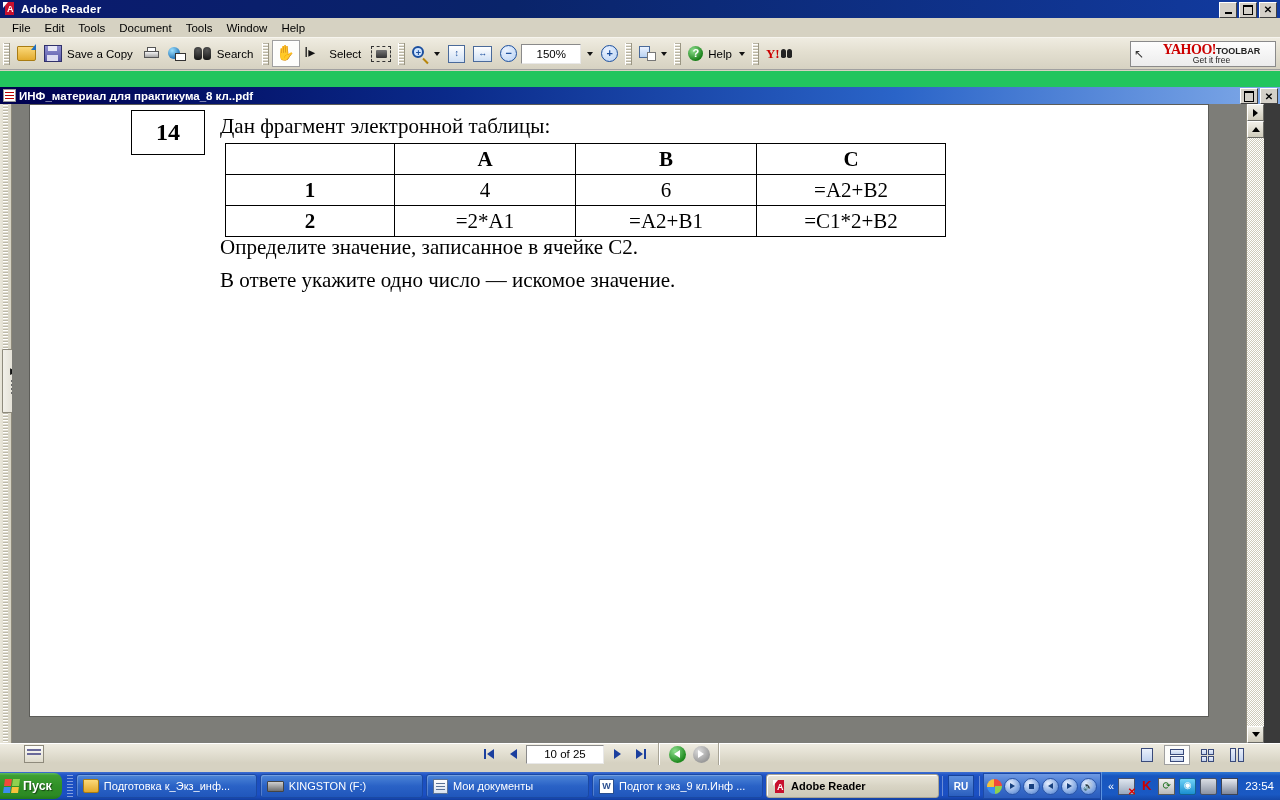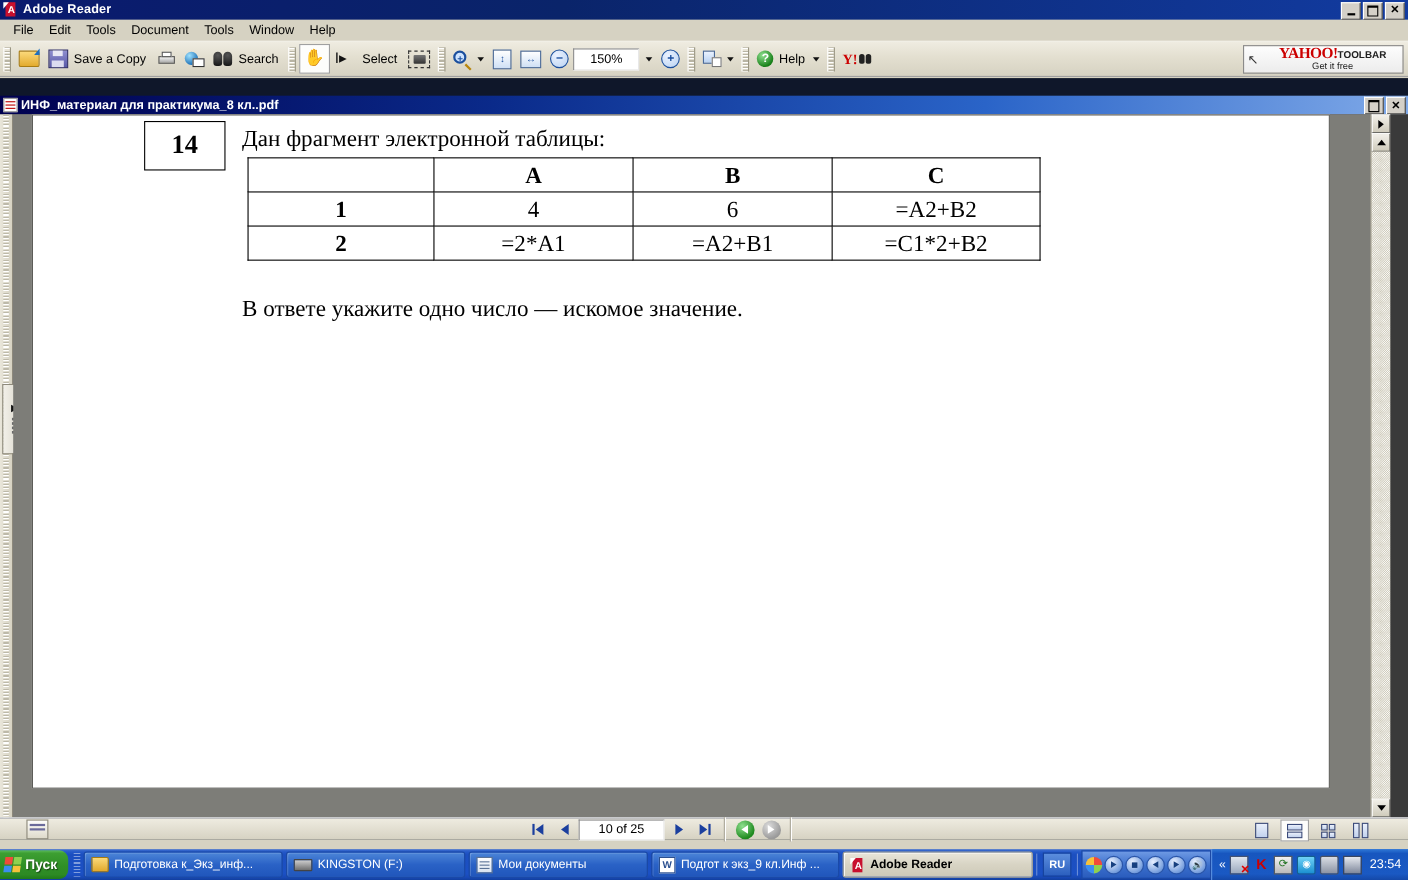--- a/index.html
+++ b/index.html
@@ -64,21 +64,21 @@
   .yahoo{position:absolute;right:4px;top:3px;width:146px;height:26px;
     background:linear-gradient(to bottom,#fdfdfd,#ececec);
     border:1px solid #8a8a8a;display:flex;align-items:center;box-sizing:border-box;}
   .yahoo .yarrow{width:14px;margin-left:3px;font-size:12px;color:#333;}
   .yahoo .ytxt{flex:1;text-align:center;line-height:1.0;}
   .yahoo .y1{color:#c00;font-weight:bold;font-size:14px;font-family:"Liberation Serif",serif;letter-spacing:-0.5px;}
   .yahoo .y2{color:#222;font-weight:bold;font-size:9px;}
   .yahoo .y3{color:#222;font-size:8.5px;display:block;margin-top:-1px;}
 
   
-  .childwin{position:absolute;left:0;top:71px;width:1280px;height:692px;background:#0f172a;}
+  .childwin{position:absolute;left:0;top:71px;width:1280px;height:692px;background:#22c55e;}
   .childbar{position:absolute;left:0;top:16px;width:1280px;height:17px;
     background:linear-gradient(to right,#00004f 0%,#0a2a8a 35%,#2a64c8 70%,#7fa9e8 100%);
     display:flex;align-items:center;}
   .childbar .cb-ico{width:11px;height:11px;margin:0 3px 0 3px;background:#fff;border:1px solid #999;position:relative;flex:0 0 auto;}
   .childbar .cb-ico:after{content:"";position:absolute;left:1px;top:2px;right:1px;height:1px;background:#b00;box-shadow:0 3px 0 #b00,0 6px 0 #b00;}
   .childbar .cb-text{color:#fff;font-weight:bold;font-size:11.5px;}
   .child-btns{position:absolute;right:2px;top:1px;display:flex;gap:2px;}
   .cbtn{width:16px;height:14px;background:#d4d0c8;border:1px solid #fff;border-right-color:#404040;border-bottom-color:#404040;
     display:flex;align-items:center;justify-content:center;font-size:9px;}
   .cbtn i{font-style:normal;display:block;}
@@ -441,20 +441,21 @@
               </tr>
               <tr>
                 <td class="c0">2</td>
                 <td class="c1">=2*A1</td>
                 <td class="c2">=A2+B1</td>
                 <td class="c3">=C1*2+B2</td>
               </tr>
             </tbody>
               </table>
 
+            <div class="line1">Определите значение, записанное в ячейке C2.</div>
             <div class="line2">В ответе укажите одно число — искомое значение.</div>
 
 
           </div>
         </div>
       </div>
 
       <div class="vscroll">
         <div class="sbtn">
             <span class="tri right"></span>

